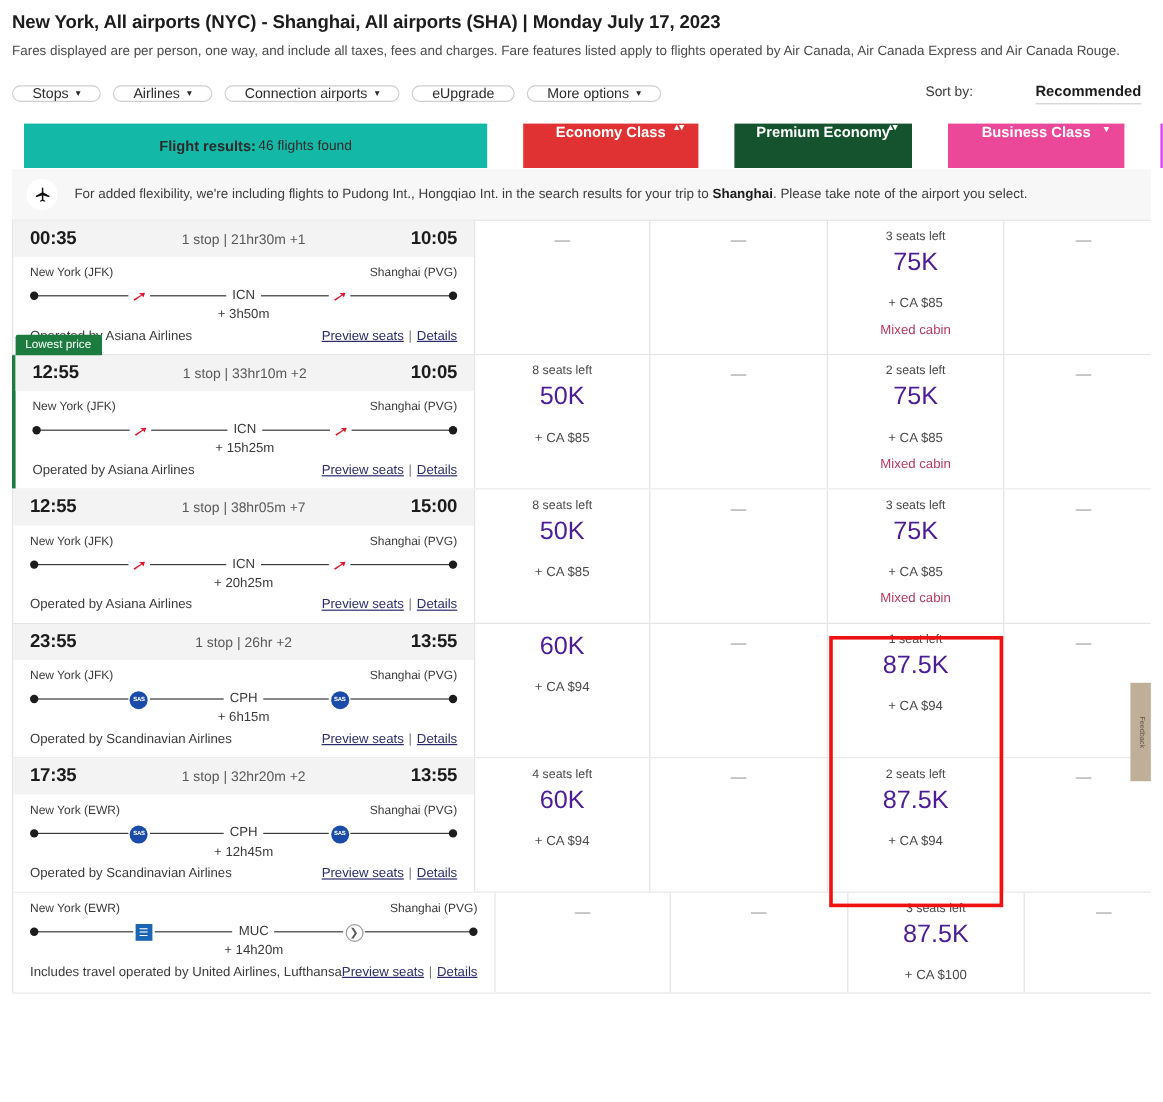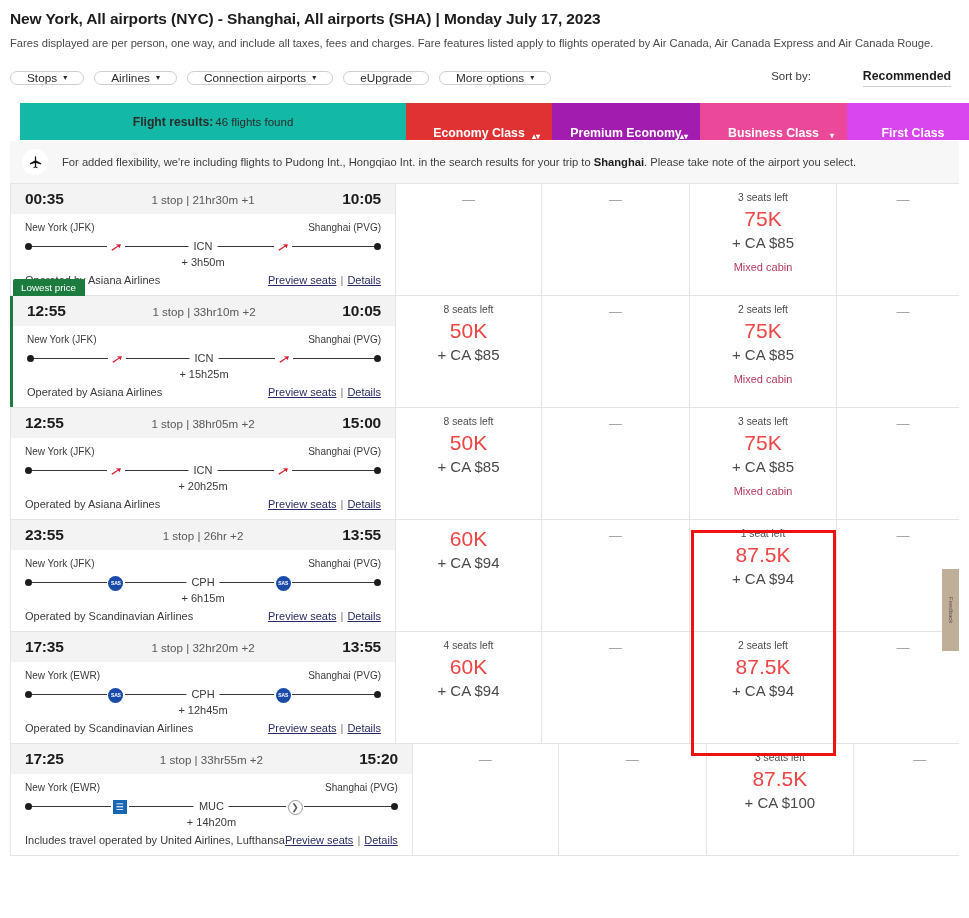--- a/index.html
+++ b/index.html
@@ -92,38 +92,39 @@
     font-size: 11.5px;
     color: #2b2b2b;
     margin-left: 20px;
     flex-basis: 386px;
   }
   .results-count b { font-weight: bold; font-size: 12.2px; }
   .results-count .cnt { margin-left: 2px; }
   .class-tab {
     flex: 0 0 146px;
     display: flex;
-    align-items: flex-end;
+    align-items: flex-start;
     justify-content: center;
     color: #fff;
     font-size: 12.3px;
     font-weight: bold;
     cursor: pointer;
     position: relative;
+    margin-left: 30px;
   }
   .class-tab .stepper {
     position: absolute;
     right: 12px;
     display: flex;
     flex-direction: column;
     line-height: 6px;
     font-size: 8px;
   }
   .tab-econ { background: #e03232; }
-  .tab-prem { background: #a21caf; flex-basis: 148px; }
+  .tab-prem { background: #14532d; flex-basis: 148px; }
   .tab-biz  { background: #ec4899; flex-basis: 147px; }
   .tab-first{ background: #d946ef; flex-basis: 132px; }
   .tab-biz .caret-sm {
     position: absolute; right: 13px; font-size: 8px;
   }
 
   
   .info-banner {
     margin: 1px 10px 0 10px;
     height: 42px;
@@ -298,25 +299,25 @@
   }
   .pcell.econ { flex: 0 0 146px; }
   .pcell.prem { flex: 0 0 148px; }
   .pcell.biz  { flex: 0 0 147px; }
   .pcell.first{ flex: 0 0 132px; border-right: none; }
 
   .seats {
     font-size: 10.3px; color: #4a4a4a; margin-bottom: 5px;
   }
   .miles {
-    font-size: 21px; color: #ef4444; line-height: 1.05;
+    font-size: 21px; color: #4c1d95; line-height: 1.05;
     font-weight: normal;
   }
   .taxes {
-    font-size: 15px; color: #4a4a4a; margin-top: 4px;
+    font-size: 11px; color: #4a4a4a; margin-top: 17px;
   }
   .mixed {
     font-size: 11px; color: #b5395c; margin-top: 10px;
   }
   .dash { color: #9b9b9b; font-size: 13px; }
 
   
   .anno-box {
     position: absolute;
     border: 3px solid #ee1111;
@@ -503,21 +504,21 @@
         <div class="mixed">Mixed cabin</div>
       </div>
       <div class="pcell first">
         <span class="dash">—</span>
       </div>
     </div>
     <div class="flight-row">
       <div class="itin">
         <div class="time-bar">
           <span class="dep-time">12:55</span>
-          <span class="stops-dur">1 stop | 38hr05m +2</span>
+          <span class="stops-dur">1 stop | 38hr05m +7</span>
           <span class="arr-time">15:00</span>
         </div>
         <div class="route-body">
           <div class="airports">
             <span>New York (JFK)</span>
             <span>Shanghai (PVG)</span>
           </div>
           <div class="timeline">
             <div class="tl-line"></div>
             <div class="tl-dot left"></div>
@@ -645,25 +646,20 @@
         <div class="seats">2 seats left</div>
         <div class="miles">87.5K</div>
         <div class="taxes">+ CA $94</div>
       </div>
       <div class="pcell first">
         <span class="dash">—</span>
       </div>
     </div>
     <div class="flight-row">
       <div class="itin">
-        <div class="time-bar">
-          <span class="dep-time">17:25</span>
-          <span class="stops-dur">1 stop | 33hr55m +2</span>
-          <span class="arr-time">15:20</span>
-        </div>
         <div class="route-body">
           <div class="airports">
             <span>New York (EWR)</span>
             <span>Shanghai (PVG)</span>
           </div>
           <div class="timeline">
             <div class="tl-line"></div>
             <div class="tl-dot left"></div>
             <div class="tl-dot right"></div>
             <div class="logo-slot a">

